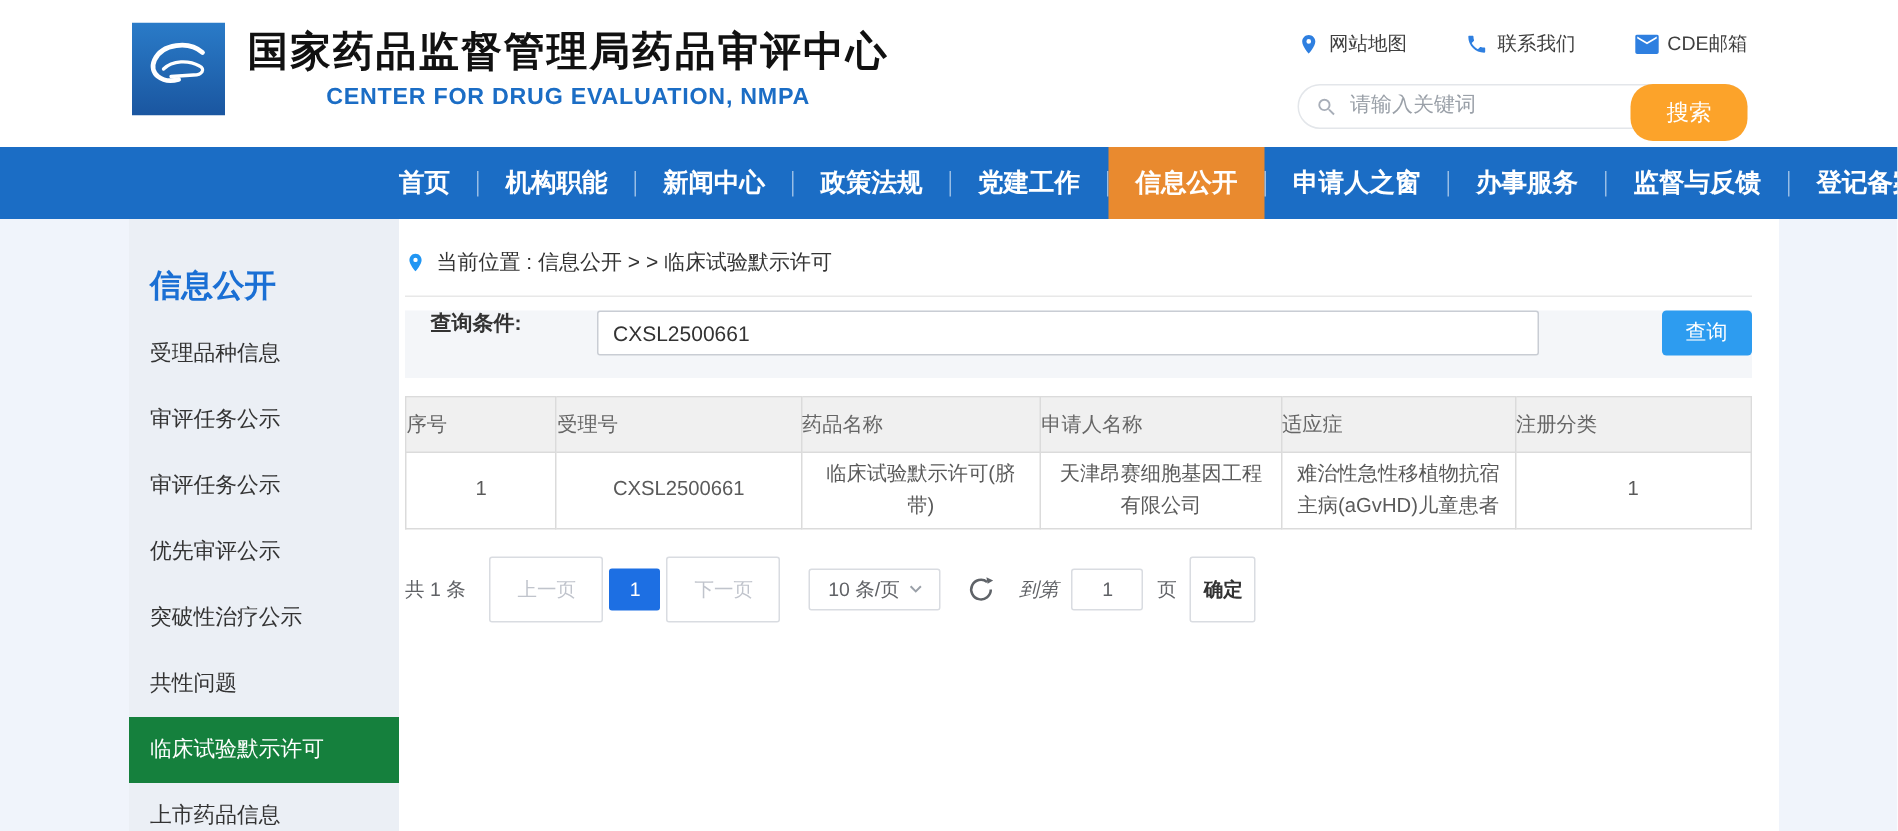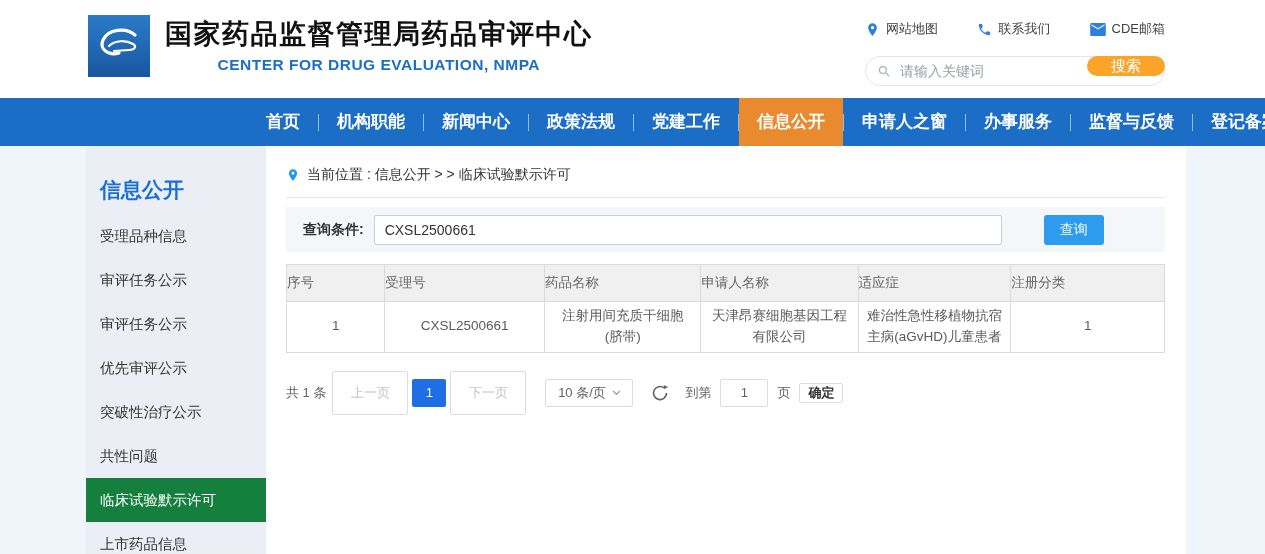--- a/index.html
+++ b/index.html
@@ -16,75 +16,75 @@
 
   .header-right { position:absolute; right:100px; top:20px; width:300px; }
   .quick-links { display:flex; justify-content:space-between; align-items:flex-start; }
   .quick-link { display:flex; align-items:center; gap:6px; font-size:13px; color:#404040; cursor:pointer; }
   .quick-link svg { display:block; }
 
   .searchbar { position:relative; margin-top:18px; width:300px; height:30px; border:1px solid #E3E6EA;
                border-radius:15px; background:#fff; display:flex; align-items:center; }
   .searchbar .mag { margin:0 8px 0 11px; flex:none; }
   .searchbar input { border:0; outline:0; background:transparent; flex:1; font-size:14px; color:#000000;
-                     font-family:Liberation Sans, sans-serif; min-width:0; }
+                     font-family:Liberation Serif, serif; min-width:0; }
   .searchbar input::placeholder { color:#9AA0A8; }
-  .search-btn { position:absolute; right:-1px; top:-1px; height:20px; width:78px; border:0; border-radius:15px;
+  .search-btn { position:absolute; right:-1px; top:-1px; height:38px; width:78px; border:0; border-radius:15px;
                 background:#FCA32A; color:#fff; font-size:15px; cursor:pointer; font-family:inherit; }
 
   
   .nav { height:48px; background:#1B6DC5; display:flex; align-items:center; padding-left:248px; }
   .nav-item { height:48px; line-height:48px; padding:0 18px; color:#fff; font-size:17px; font-weight:bold;
               cursor:pointer; white-space:nowrap; }
   .nav-item.active { background:#E98A2F; }
   .nav-sep { width:1px; height:17px; background:rgba(255,255,255,.55); flex:none; }
 
   
   .body-bg { height:408px; background:#F0F4FB; }
   .container { width:1100px; margin-left:86px; height:408px; background:#fff; display:flex; }
 
   .sidebar { width:180px; flex:none; background:#EBEFF5; padding-top:22px; }
   .sidebar-title { font-size:21px; font-weight:bold; color:#1A6FD4; padding:8px 0 10px 14px; }
   .side-item { height:44px; line-height:44px; padding-left:14px; font-size:14.5px; color:#333; cursor:pointer;
                white-space:nowrap; }
   .side-item.active { background:#15803d; color:#fff; }
 
-  .main { flex:1; padding:0 21px 0 20px; }
+  .main { flex:1; padding:0 21px 0 4px; }
   .breadcrumb { display:flex; align-items:center; gap:7px; margin-top:20px; padding-bottom:13px;
                 border-bottom:1px solid #E8E8E8; }
   .breadcrumb-text { font-size:14px; color:#333; }
 
-  .query-panel { margin-top:9px; height:45px; background:#F4F6F9; display:flex; align-items:center; }
+  .query-panel { margin-top:9px; height:45px; background:#F4F6F9; display:flex; align-items:flex-start;gap:40px; }
   .query-label { margin-left:17px; font-size:14px; color:#333; font-weight:bold; white-space:nowrap; }
   .query-input { margin-left:10px; width:628px; height:30px; border:1px solid #C9CDD4; border-radius:2px;
                  padding:0 10px; font-size:14px; color:#333; background:#fff; font-family:inherit; outline:0; }
   .query-btn { margin-left:42px; width:60px; height:30px; background:#2D9CF0; border:0; border-radius:3px;
                color:#fff; font-size:14px; cursor:pointer; font-family:inherit; }
 
   table.results { margin-top:12px; width:100%; border-collapse:collapse; table-layout:fixed; }
   .results th { background:#F0F0F0; border:1px solid #DBDBDB; height:37px; font-size:13.5px; color:#666;
                 font-weight:normal; text-align:left; }
   .results td { border:1px solid #DBDBDB; height:49px; font-size:13.5px; color:#5A5A5A; text-align:center;
                 line-height:1.55; padding:4px 8px; background:#fff; }
 
   .pagination { margin-top:18px; display:flex; align-items:center; font-size:13px; color:#606266; }
-  .pg-total { margin-right:4px; white-space:nowrap; }
+  .pg-total { margin-right:14px; white-space:nowrap; }
   .pg-btn { min-width:76px; height:44px; border:1px solid #D9DCE1; background:#fff; border-radius:2px;
             color:#C0C4CC; font-size:13px; display:flex; align-items:center; justify-content:center;
             margin:0 2px; font-family:inherit; }
   .pg-num { min-width:34px; height:28px; background:#1D6FE3; color:#fff; border-radius:2px; display:flex;
             align-items:center; justify-content:center; margin:0 2px; cursor:pointer; }
   .pg-size { margin-left:17px; width:88px; height:28px; border:1px solid #D9DCE1; border-radius:2px;
              background:#fff; display:flex; align-items:center; justify-content:center; gap:6px; cursor:pointer; }
   .pg-refresh { margin-left:18px; display:flex; align-items:center; cursor:pointer; }
-  .pg-goto-label { margin-left:16px; white-space:nowrap; }
+  .pg-goto-label { margin-left:16px; white-space:nowrap;font-style:italic; }
   .pg-goto-input { margin:0 9px; width:48px; height:28px; border:1px solid #D9DCE1; border-radius:2px;
                    text-align:center; font-size:13px; color:#606266; outline:0; font-family:inherit; }
   .pg-unit { white-space:nowrap; }
-  .pg-confirm { margin-left:9px; height:20px; padding:0 8px; border:1px solid #D9DCE1; background:#fff;
+  .pg-confirm { margin-left:9px; height:44px; padding:0 8px; border:1px solid #D9DCE1; background:#fff;
                 border-radius:2px; font-size:13px; font-weight:bold; color:#333; cursor:pointer; font-family:Liberation Mono, monospace; }
 </style>
 </head>
 <body>
 
 <div class="header">
   <div class="brand">
     <div class="logo">
       <svg width="62" height="62" viewBox="0 0 62 62">
         <defs>
@@ -204,21 +204,21 @@
             <th>药品名称</th>
             <th>申请人名称</th>
             <th>适应症</th>
             <th>注册分类</th>
           </tr>
         </thead>
         <tbody>
           <tr>
             <td>1</td>
             <td>CXSL2500661</td>
-            <td>注射用间充质干细胞(脐带)</td>
+            <td>临床试验默示许可(脐带)</td>
             <td>天津昂赛细胞基因工程有限公司</td>
             <td>难治性急性移植物抗宿主病(aGvHD)儿童患者</td>
             <td>1</td>
           </tr>
         </tbody>
       </table>
 
       <div class="pagination">
         <span class="pg-total">共 1 条</span>
         <button class="pg-btn">上一页</button>

